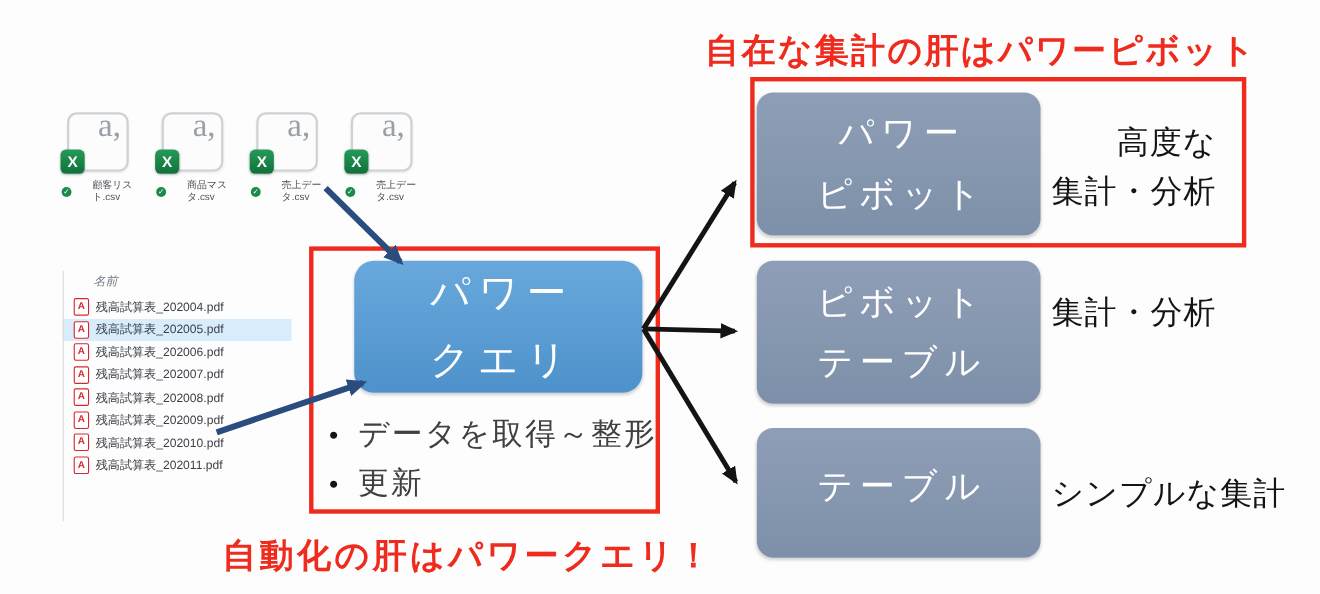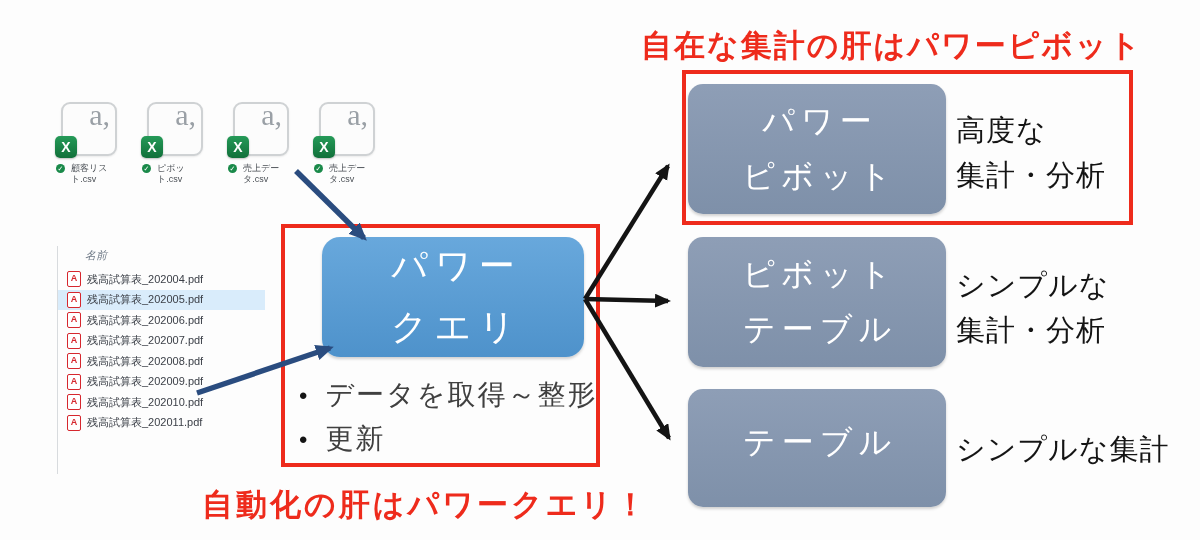--- a/index.html
+++ b/index.html
@@ -26,21 +26,21 @@
     font-size:30px;font-weight:400;line-height:1;
     font-family:"Liberation Serif","DejaVu Serif",serif;
   }
   .xl-badge{
     position:absolute;left:-8px;bottom:-4px;width:22px;height:22px;
     background:linear-gradient(180deg,#259a58,#11703a);border-radius:5px;
     color:#fff;font-weight:bold;font-size:14px;line-height:22px;text-align:center;
     box-shadow:0 1px 2px rgba(0,0,0,.25);
   }
   .csv-label{
-    margin-top:7px;display:flex;align-items:flex-start;gap:6px;
+    margin-top:7px;display:flex;align-items:center;gap:19px;
     font-size:9px;color:#4a4f55;line-height:1.25;text-align:left;
   }
   .sync-icon{
     flex:0 0 auto;width:9px;height:9px;margin-top:1px;border-radius:50%;
     background:#1a8a4a;color:#fff;font-size:7px;line-height:9px;text-align:center;
   }
   
   .source-label{
     position:absolute;left:43px;top:193px;z-index:5;
     font-size:30px;font-weight:bold;letter-spacing:3px;color:#2e79c0;
@@ -95,21 +95,21 @@
     color:#fff;font-size:32px;letter-spacing:6px;
   }
   .out-box div{text-indent:6px;}
   .out1{top:84px;height:130px;}
   .out2{top:237px;height:130px;}
   .out3{top:389px;height:118px;}
   .out-desc{
     position:absolute;left:956px;z-index:20;color:#141414;
     font-size:29px;line-height:1.55;letter-spacing:1px;white-space:nowrap;
   }
-  .desc1{top:108px;}
+  .desc1{top:108px;text-align:right;}
   .desc2{top:263px;}
   .desc3{top:427px;}
 </style>
 </head>
 <body>
 
 <div class="canvas">
 
   <svg class="arrows" width="1200" height="540">
     <defs>
@@ -138,21 +138,21 @@
         <span>顧客リスト.csv</span>
       </div>
     </div>
     <div class="csv-file">
       <div class="csv-tile">
         <span class="csv-glyph">a,</span>
         <span class="xl-badge">X</span>
       </div>
       <div class="csv-label">
         <span class="sync-icon">✓</span>
-        <span>ピボット.csv</span>
+        <span>商品マスタ.csv</span>
       </div>
     </div>
     <div class="csv-file">
       <div class="csv-tile">
         <span class="csv-glyph">a,</span>
         <span class="xl-badge">X</span>
       </div>
       <div class="csv-label">
         <span class="sync-icon">✓</span>
         <span>売上データ.csv</span>
@@ -236,21 +236,20 @@
   <div class="out-desc desc1">
     <div>高度な</div>
     <div>集計・分析</div>
   </div>
 
   <div class="out-box out2">
     <div>ピボット</div>
     <div>テーブル</div>
   </div>
   <div class="out-desc desc2">
-    <div>シンプルな</div>
     <div>集計・分析</div>
   </div>
 
   <div class="out-box out3">
     <div>テーブル</div>
     <div></div>
   </div>
   <div class="out-desc desc3">
     <div>シンプルな集計</div>
     <div></div>

